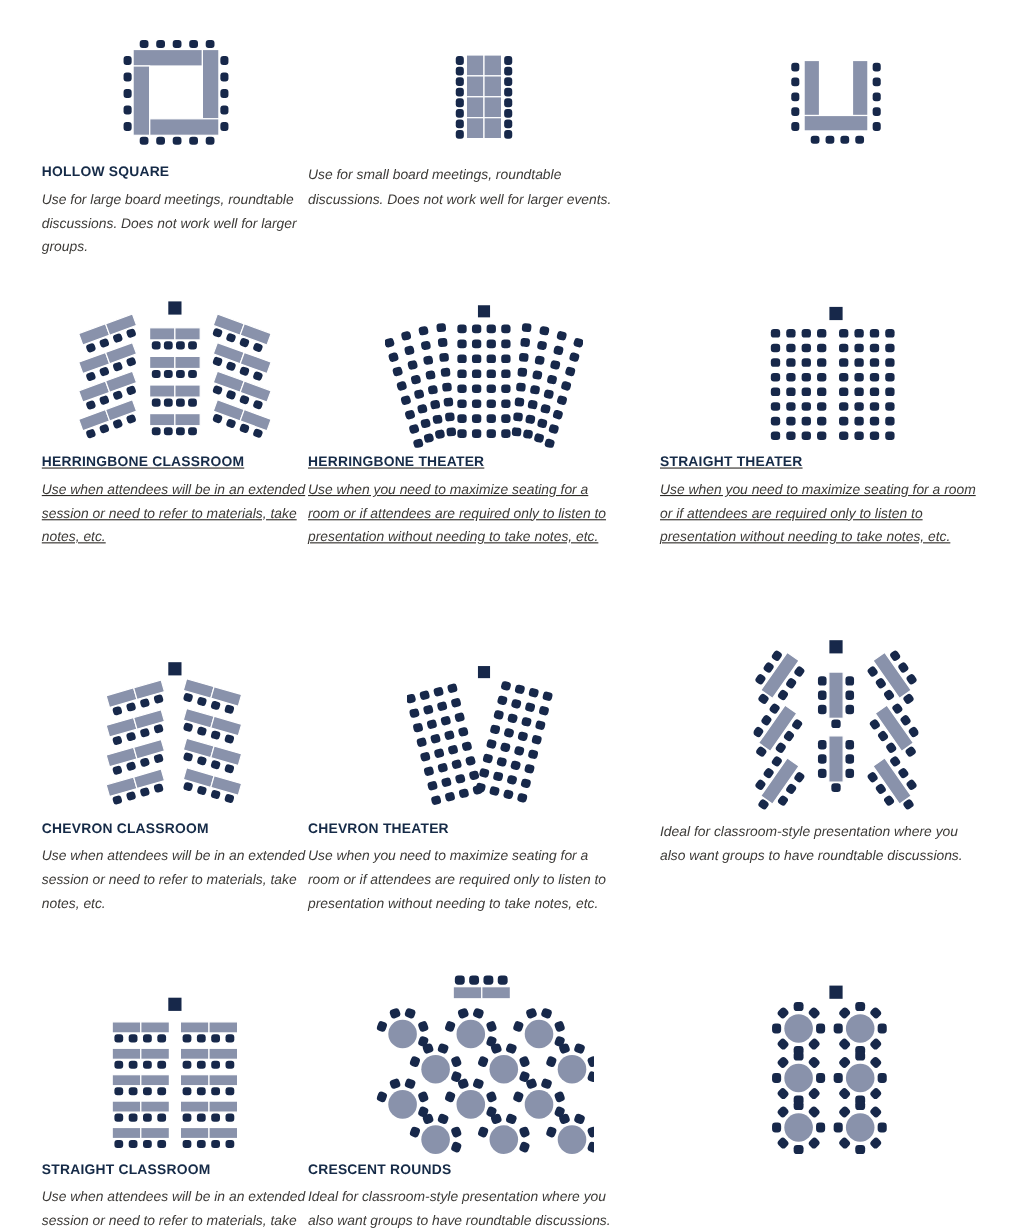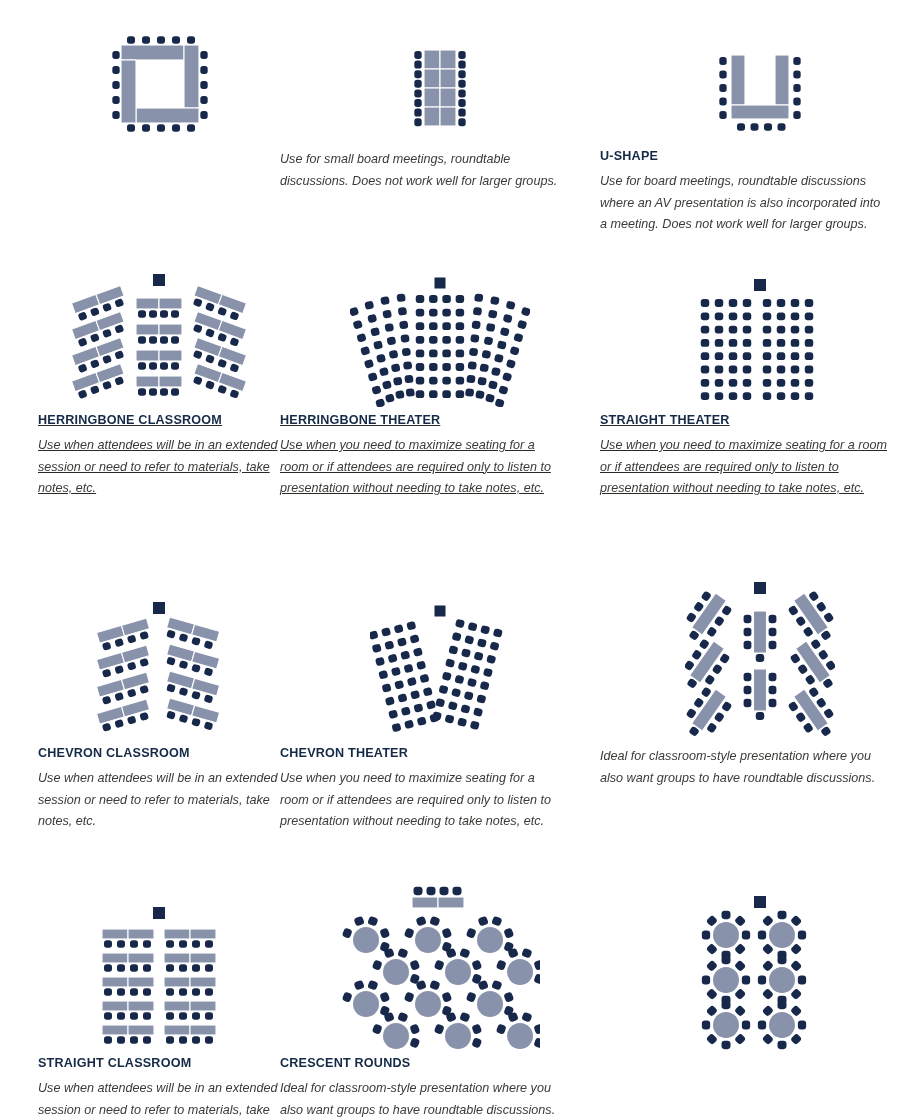--- a/index.html
+++ b/index.html
@@ -98,20 +98,24 @@
                 <rect x="101" y="63.32" width="8" height="7.36" rx="2.72" ry="2.72" fill="#17284a" transform="rotate(270 105 67)"></rect>
                 <rect x="13" y="78.32" width="8" height="7.36" rx="2.72" ry="2.72" fill="#17284a" transform="rotate(90 17 82)"></rect>
                 <rect x="101" y="78.32" width="8" height="7.36" rx="2.72" ry="2.72" fill="#17284a" transform="rotate(270 105 82)"></rect>
                 <rect x="22" y="12" width="63" height="15" fill="#8992ab" stroke="#ffffff" stroke-width="1.1"></rect>
                 <rect x="85" y="12" width="15" height="63" fill="#8992ab" stroke="#ffffff" stroke-width="1.1"></rect>
                 <rect x="37" y="75" width="63" height="15" fill="#8992ab" stroke="#ffffff" stroke-width="1.1"></rect>
                 <rect x="22" y="27" width="15" height="63" fill="#8992ab" stroke="#ffffff" stroke-width="1.1"></rect>
               </g>
             </svg>
           </div>
+          <div class="caption">
+            <div class="layout-title">HOLLOW SQUARE</div>
+            <div class="layout-desc">Use for large board meetings, roundtable discussions. Does not work well for larger groups.</div>
+          </div>
         </div>
         <div class="cell col-2">
           <div class="diagram-wrap" style="height: 125px;">
             <svg width="110" height="110" viewBox="0 0 110 110">
               <g>
                 <rect x="29" y="18.32" width="8" height="7.36" rx="2.72" ry="2.72" fill="#17284a" transform="rotate(90 33 22)"></rect>
                 <rect x="73" y="18.32" width="8" height="7.36" rx="2.72" ry="2.72" fill="#17284a" transform="rotate(270 77 22)"></rect>
                 <rect x="29" y="27.92" width="8" height="7.36" rx="2.72" ry="2.72" fill="#17284a" transform="rotate(90 33 31.6)"></rect>
                 <rect x="73" y="27.92" width="8" height="7.36" rx="2.72" ry="2.72" fill="#17284a" transform="rotate(270 77 31.6)"></rect>
                 <rect x="29" y="37.52" width="8" height="7.36" rx="2.72" ry="2.72" fill="#17284a" transform="rotate(90 33 41.2)"></rect>
@@ -131,21 +135,21 @@
                 <rect x="39" y="36" width="16" height="19" fill="#8992ab" stroke="#ffffff" stroke-width="1.1"></rect>
                 <rect x="55" y="36" width="16" height="19" fill="#8992ab" stroke="#ffffff" stroke-width="1.1"></rect>
                 <rect x="39" y="55" width="16" height="19" fill="#8992ab" stroke="#ffffff" stroke-width="1.1"></rect>
                 <rect x="55" y="55" width="16" height="19" fill="#8992ab" stroke="#ffffff" stroke-width="1.1"></rect>
                 <rect x="39" y="74" width="16" height="19" fill="#8992ab" stroke="#ffffff" stroke-width="1.1"></rect>
                 <rect x="55" y="74" width="16" height="19" fill="#8992ab" stroke="#ffffff" stroke-width="1.1"></rect>
               </g>
             </svg>
           </div>
           <div class="caption">
-            <div class="layout-desc">Use for small board meetings, roundtable discussions. Does not work well for larger groups.</div>
+            <div class="layout-desc">Use for small board meetings, roundtable discussions. Does not work well for larger events.</div>
           </div>
         </div>
         <div class="cell col-3">
           <div class="diagram-wrap" style="height: 125px;">
             <svg width="110" height="110" viewBox="0 0 110 110">
               <g>
                 <rect x="14" y="24.32" width="8" height="7.36" rx="2.72" ry="2.72" fill="#17284a" transform="rotate(90 18 28)"></rect>
                 <rect x="88" y="24.32" width="8" height="7.36" rx="2.72" ry="2.72" fill="#17284a" transform="rotate(270 92 28)"></rect>
                 <rect x="14" y="37.82" width="8" height="7.36" rx="2.72" ry="2.72" fill="#17284a" transform="rotate(90 18 41.5)"></rect>
                 <rect x="88" y="37.82" width="8" height="7.36" rx="2.72" ry="2.72" fill="#17284a" transform="rotate(270 92 41.5)"></rect>
@@ -157,24 +161,20 @@
                 <rect x="88" y="78.32" width="8" height="7.36" rx="2.72" ry="2.72" fill="#17284a" transform="rotate(270 92 82)"></rect>
                 <rect x="32" y="90.32" width="8" height="7.36" rx="2.72" ry="2.72" fill="#17284a"></rect>
                 <rect x="45.5" y="90.32" width="8" height="7.36" rx="2.72" ry="2.72" fill="#17284a"></rect>
                 <rect x="59" y="90.32" width="8" height="7.36" rx="2.72" ry="2.72" fill="#17284a"></rect>
                 <rect x="72.5" y="90.32" width="8" height="7.36" rx="2.72" ry="2.72" fill="#17284a"></rect>
                 <rect x="26" y="22" width="14" height="50" fill="#8992ab" stroke="#ffffff" stroke-width="1.1"></rect>
                 <rect x="70" y="22" width="14" height="50" fill="#8992ab" stroke="#ffffff" stroke-width="1.1"></rect>
                 <rect x="26" y="72" width="58" height="14" fill="#8992ab" stroke="#ffffff" stroke-width="1.1"></rect>
               </g>
             </svg>
-          </div>
-          <div class="caption">
-            <div class="layout-title">U-SHAPE</div>
-            <div class="layout-desc desc-3">Use for board meetings, roundtable discussions where an AV presentation is also incorporated into a meeting. Does not work well for larger groups.</div>
           </div>
         </div>
       </div>
       <div class="row" style="position: absolute; top: 255px; left: 0px; text-decoration: underline;">
         <div class="cell col-1">
           <div class="diagram-wrap" style="height: 152px;">
             <svg width="190" height="135" viewBox="0 0 190 135">
               <g>
                 <rect x="89" y="2" width="12" height="12" fill="#17284a"></rect>
                 <rect x="72" y="26" width="23" height="11" fill="#8992ab" stroke="#ffffff" stroke-width="1.1"></rect>

